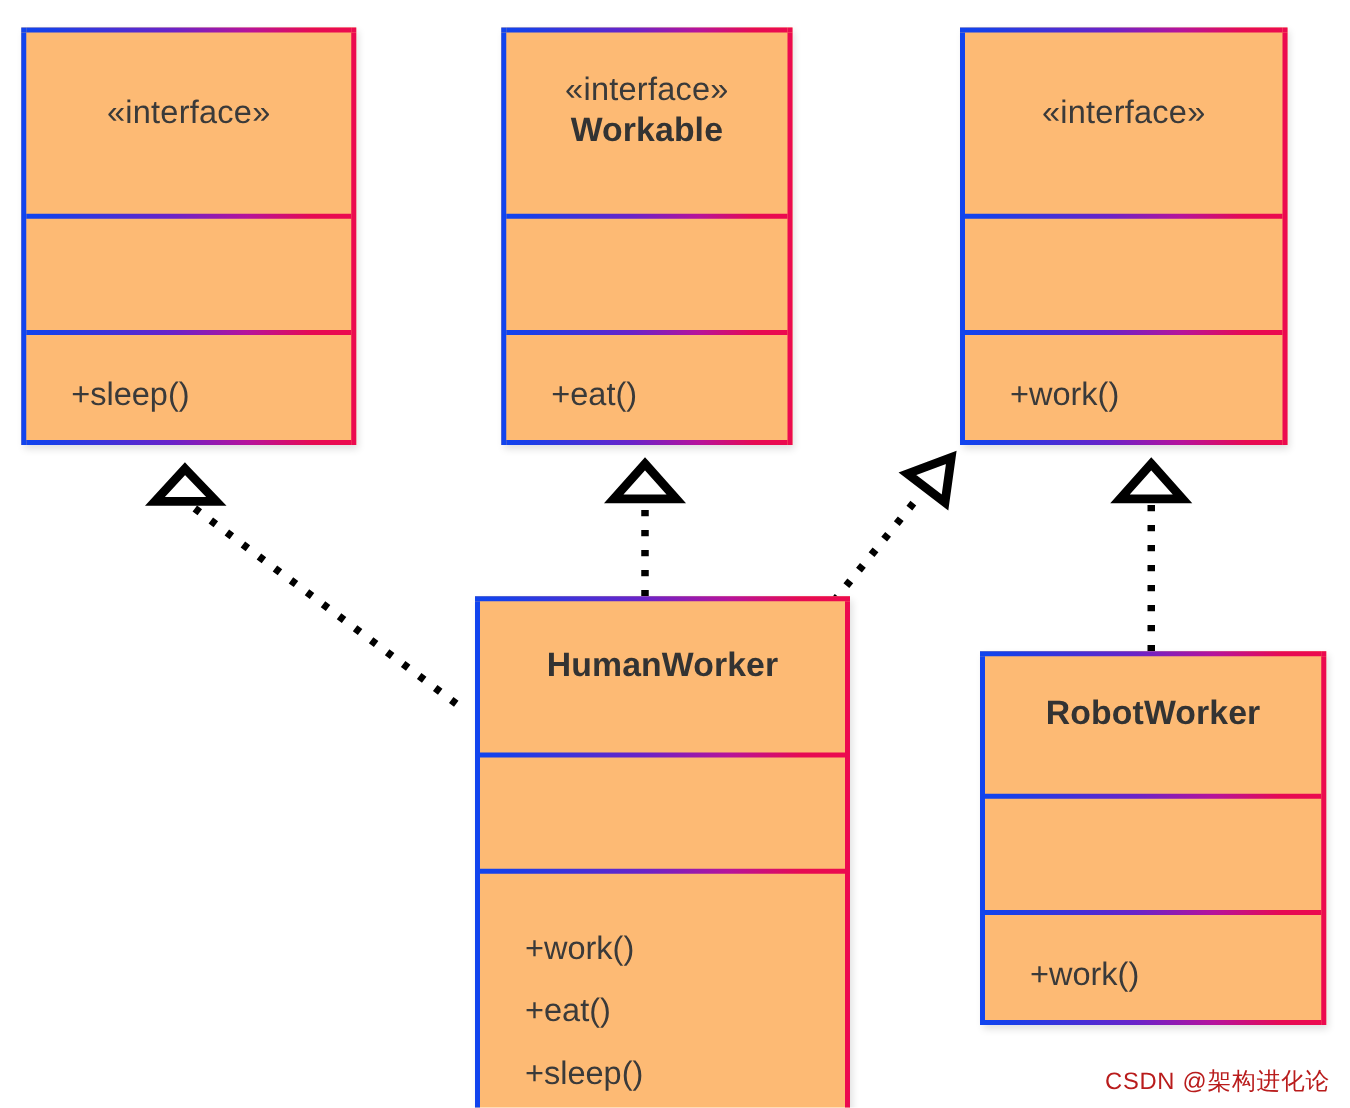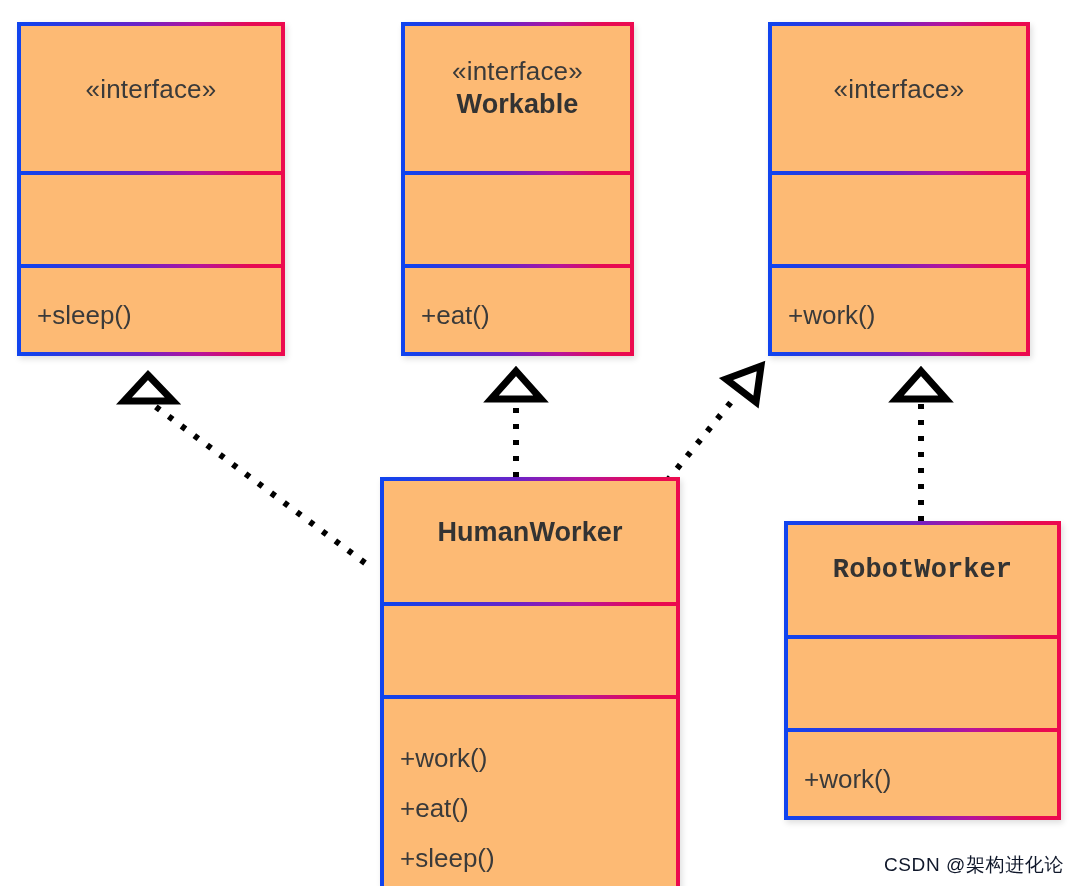--- a/index.html
+++ b/index.html
@@ -82,32 +82,32 @@
     font-weight: bold;
     line-height: 1.3;
     letter-spacing: 0.1px;
   }
 
   .member {
     font-size: 26px;
     color: #3a3a3a;
     font-weight: 400;
     line-height: 1.0;
-    padding-left: 16px;
+    padding-left: 36px;
     margin-bottom: 24px;
     white-space: nowrap;
   }
 
   
   #watermark {
     position: absolute;
     right: 16px;
     bottom: 8px;
     font-size: 19px;
-    color: #0f172a;
+    color: #b91c1c;
     letter-spacing: 0.6px;
     user-select: none;
   }
 </style>
 </head>
 <body>
 
 <svg id="diagram-canvas" viewBox="0 0 1080 886" xmlns="http://www.w3.org/2000/svg">
 
   <g>
@@ -176,21 +176,21 @@
   <div class="uml-compartment cmp-attrs" style="height:53px;"></div>
   <div class="cmp-divider"></div>
   <div class="uml-compartment cmp-methods" style="padding-top:28px;">
     <div class="member">+work()</div>
     <div class="member">+eat()</div>
     <div class="member">+sleep()</div>
   </div>
 </div>
 
 <div class="uml-box" style="left:784px; top:521px; width:277px; height:299px;">
-  <div class="uml-compartment cmp-header" style="height:103px;font-family:Liberation Mono, monospace;">
+  <div class="uml-compartment cmp-header" style="height:103px;">
     <div class="class-name">RobotWorker</div>
   </div>
   <div class="cmp-divider"></div>
   <div class="uml-compartment cmp-attrs" style="height:53px;"></div>
   <div class="cmp-divider"></div>
   <div class="uml-compartment cmp-methods">
     <div class="member">+work()</div>
   </div>
 </div>
 

